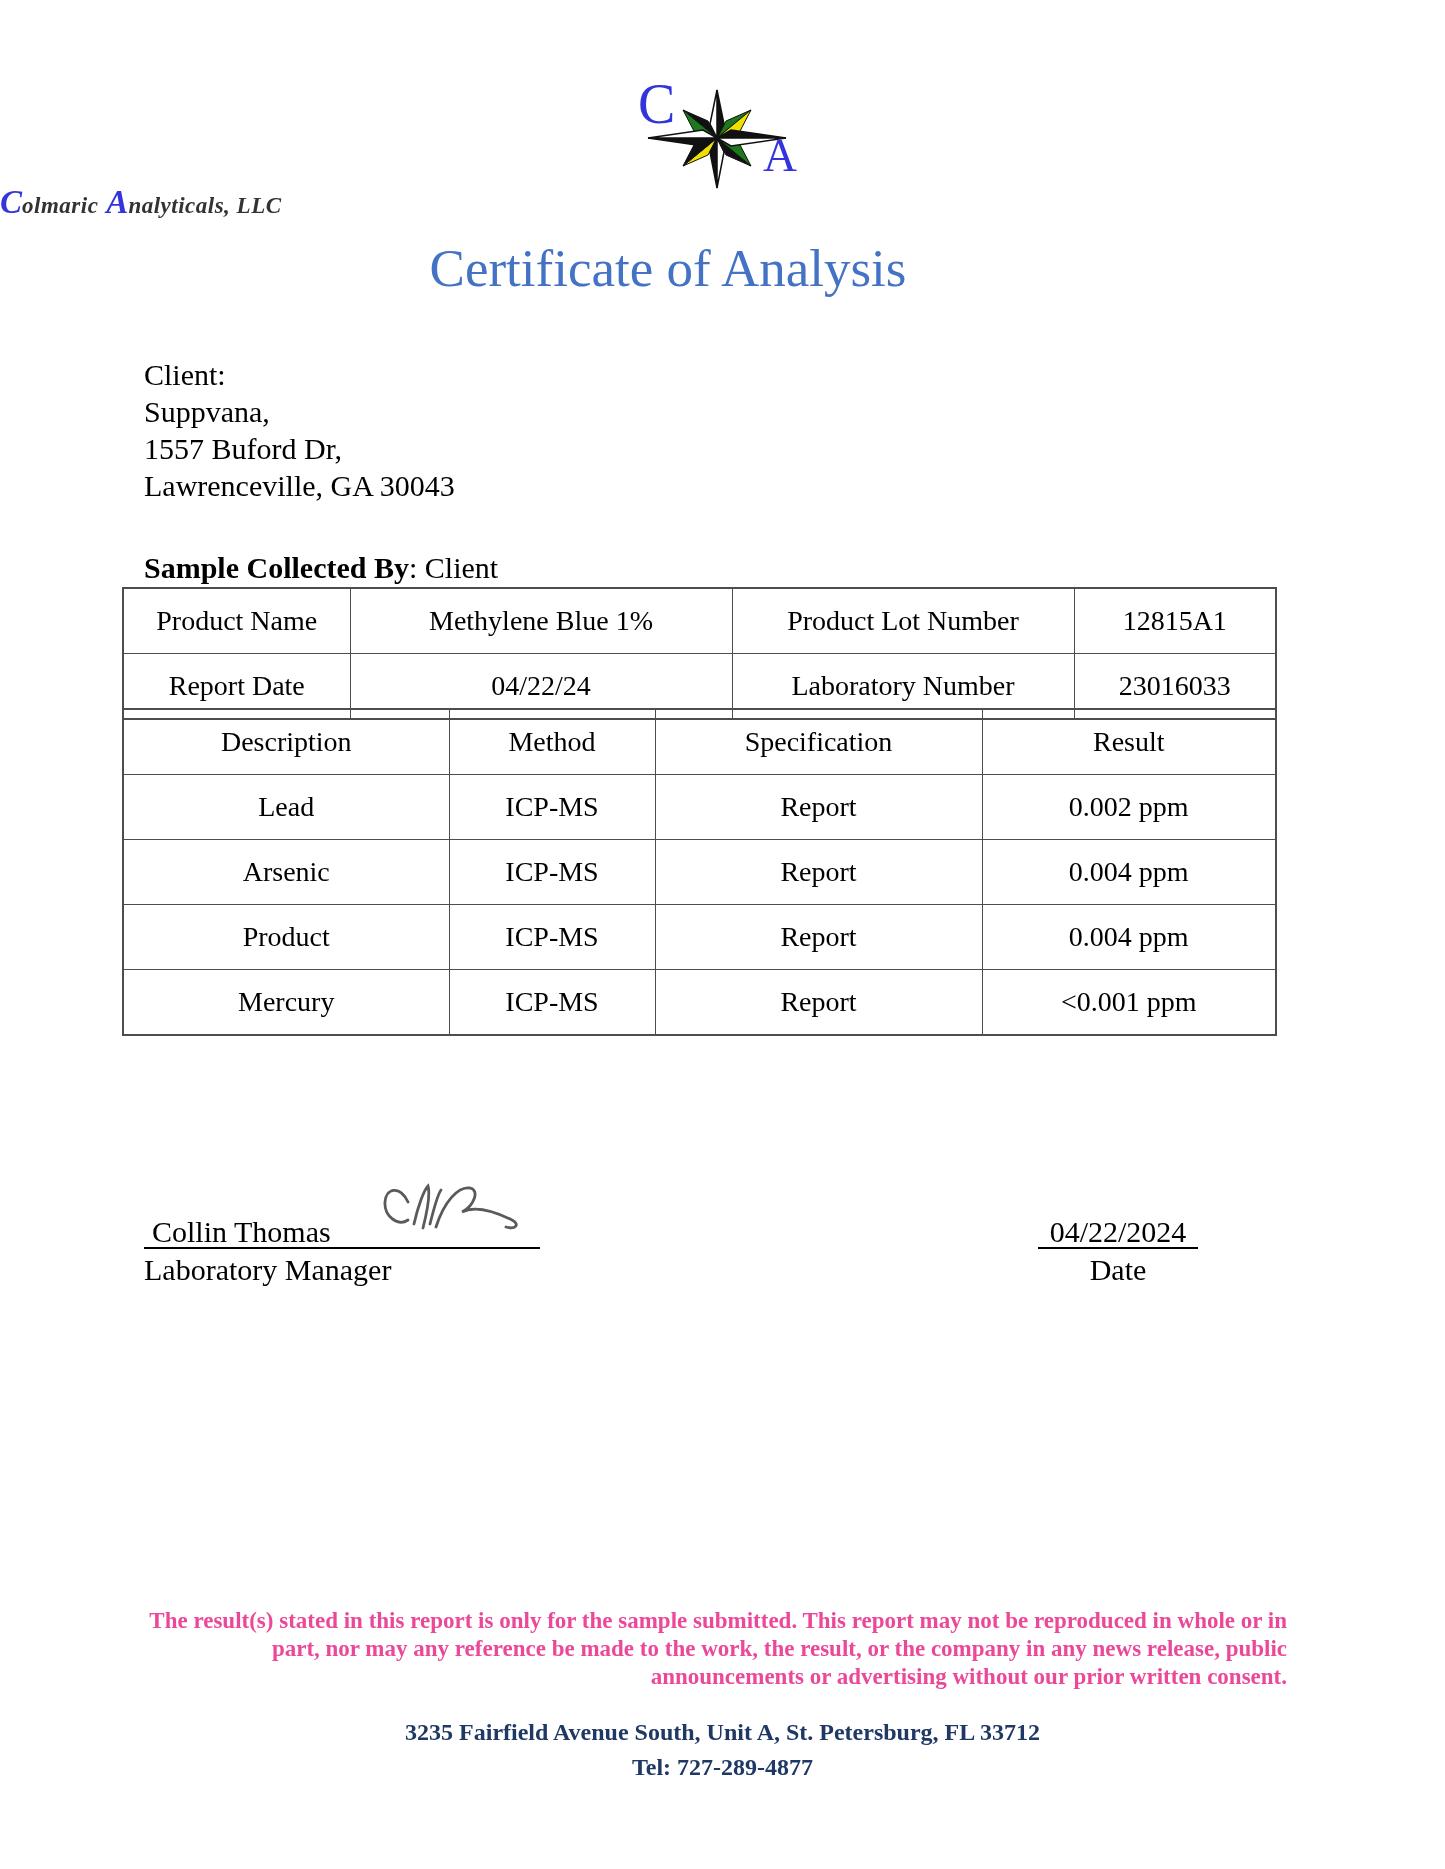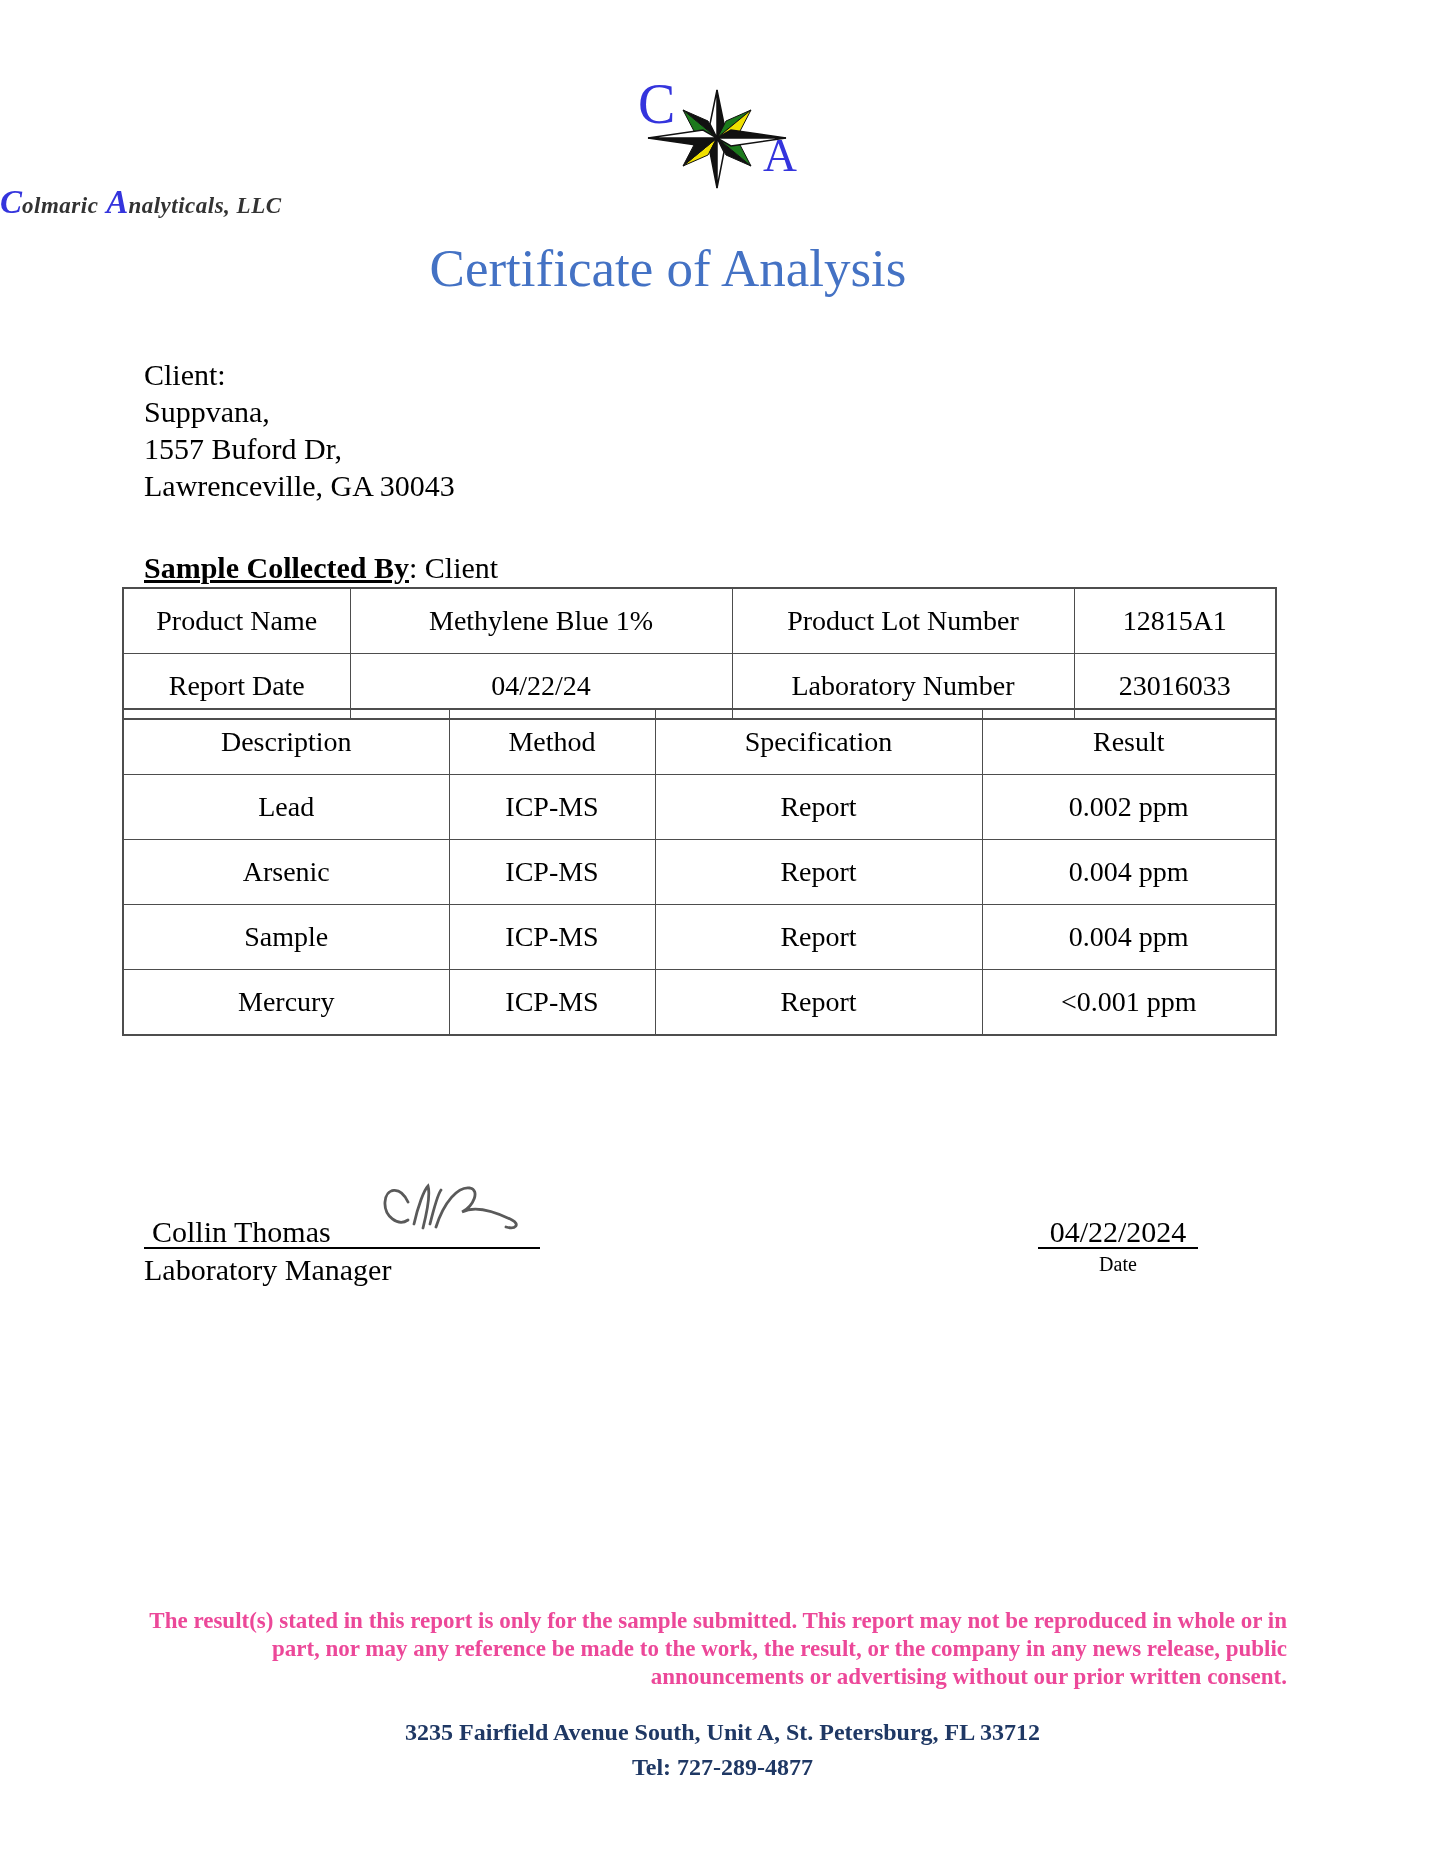--- a/index.html
+++ b/index.html
@@ -17,40 +17,40 @@
   .logo-line .rest { letter-spacing:0.5px; font-weight:bold; color:#333; }
   .logo-line .sp { display:inline-block; width:8px; }
   
   .title { position:absolute; left:338px; top:238px; width:660px; text-align:center;
            font-size:53px; font-weight:normal; color:#4472C4; }
   
   .client { position:absolute; left:144px; top:356px; font-size:30px; line-height:37px; }
   .client .lbl { font-weight:normal; }
   
   .sample { position:absolute; left:144px; top:551px; font-size:30px; }
-  .sample .lbl { font-weight:bold;text-decoration:underline; }
+  .sample .lbl { font-weight:bold; }
   
   table.doc { position:absolute; border-collapse:collapse; table-layout:fixed;
               font-size:28px; text-align:center; }
   table.doc td, table.doc th { border:1px solid #4d4d4d; font-weight:normal; padding:16px;
               vertical-align:middle; overflow:hidden; }
   table.doc { border:2px solid #4d4d4d; }
   #info-table    { left:122px; top:587px; width:1153px; }
   #info-table tr { height:39px; }
   #results-table { left:122px; top:708px; width:1153px; }
   #results-table tr { height:39px; }
   #results-table tr.hdr { height:41px; }
   
   .sig-line  { position:absolute; left:144px; top:1215px; width:388px; height:32px;
                border-bottom:2px solid #000; font-size:30px; padding-left:8px; }
   .sig-squiggle { position:absolute; left:378px; top:1180px; width:152px; height:64px; }
   .sig-title { position:absolute; left:144px; top:1253px; font-size:30px; }
   .date-line { position:absolute; left:1038px; top:1215px; width:160px; height:32px;
                border-bottom:2px solid #000; font-size:30px; text-align:center; }
-  .date-label{ position:absolute; left:1038px; top:1253px; width:160px; text-align:center; font-size:20px;font-family:Liberation Serif, serif; }
+  .date-label{ position:absolute; left:1038px; top:1253px; width:160px; text-align:center; font-size:30px;font-family:Liberation Serif, serif; }
   
   .disclaimer { position:absolute; left:122px; top:1607px; width:1165px; text-align:right;
                 font-size:23px; font-weight:bold; line-height:28px; color:#ec4899; }
   .address { position:absolute; left:0; top:1715px; width:1445px; text-align:center;
              font-size:24px; font-weight:bold; color:#1F3864; line-height:35px; }
 </style>
 </head>
 <body>
 
 <div class="page">
@@ -137,21 +137,21 @@
       <td>Report</td>
       <td>0.002 ppm</td>
     </tr>
     <tr>
       <td>Arsenic</td>
       <td>ICP-MS</td>
       <td>Report</td>
       <td>0.004 ppm</td>
     </tr>
     <tr>
-      <td>Sample</td>
+      <td>Product</td>
       <td>ICP-MS</td>
       <td>Report</td>
       <td>0.004 ppm</td>
     </tr>
     <tr>
       <td>Mercury</td>
       <td>ICP-MS</td>
       <td>Report</td>
       <td>&lt;0.001 ppm</td>
     </tr>

